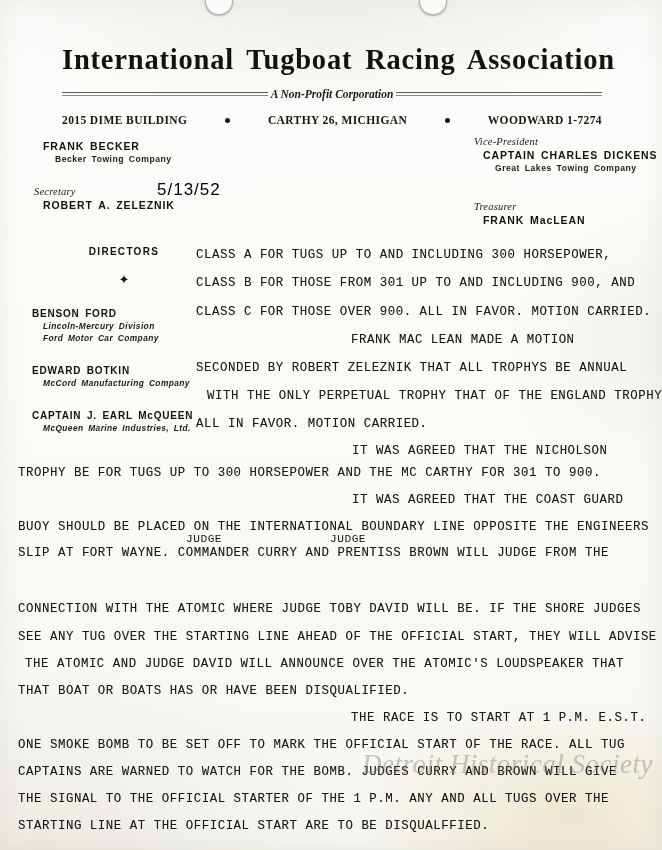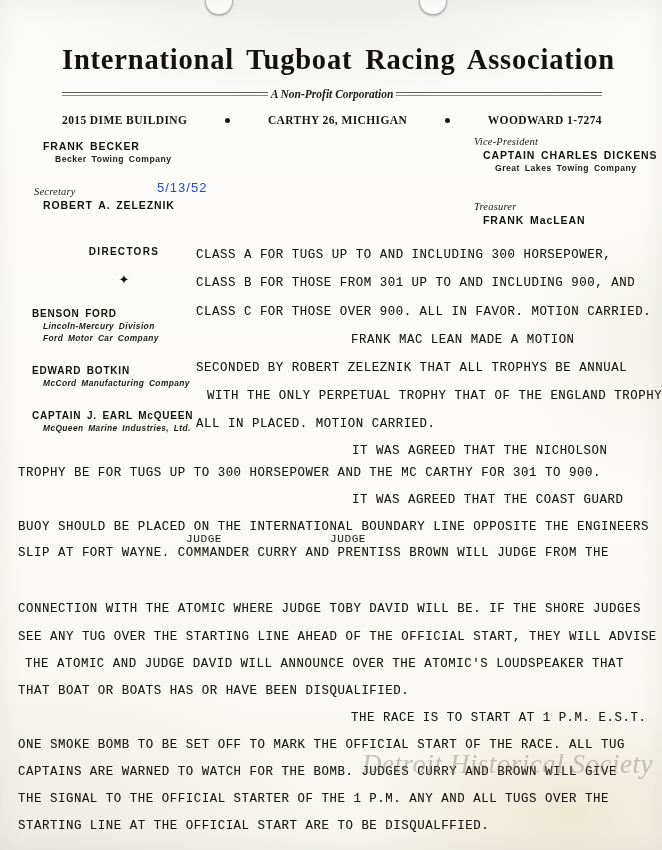--- a/index.html
+++ b/index.html
@@ -139,23 +139,23 @@
   #officers-left  { position: absolute; left: 34px;  top: 138px; width: 215px; }
   #officers-right { position: absolute; left: 474px; top: 136px; width: 185px; }
   #officer-secretary { margin-top: 22px; }
   #officer-treasurer { margin-top: 28px; }
 
   #date-stamp {
     position: absolute;
     left: 157px;
     top: 180px;
     font-family: "Liberation Sans", sans-serif;
-    font-size: 13px;
+    font-size: 17px;
     letter-spacing: 1px;
-    color: #1d4ed8;
+    color: #000000;
   }
 
   
   #directors {
     position: absolute;
     left: 32px;
     top: 246px;
     width: 170px;
   }
   #directors-heading {
@@ -310,21 +310,21 @@
     </div>
   </div>
 
   <div id="body-text">
       <div class="tw-line" style="left: 196px; top: 248px;">CLASS A FOR TUGS UP TO AND INCLUDING 300 HORSEPOWER,</div>
       <div class="tw-line" style="left: 196px; top: 276px;">CLASS B FOR THOSE FROM 301 UP TO AND INCLUDING 900, AND</div>
       <div class="tw-line" style="left: 196px; top: 305px;">CLASS C FOR THOSE OVER 900. ALL IN FAVOR. MOTION CARRIED.</div>
       <div class="tw-line" style="left: 351px; top: 333px;">FRANK MAC LEAN MADE A MOTION</div>
       <div class="tw-line" style="left: 196px; top: 361px;">SECONDED BY ROBERT ZELEZNIK THAT ALL TROPHYS BE ANNUAL</div>
       <div class="tw-line" style="left: 207px; top: 389px;">WITH THE ONLY PERPETUAL TROPHY THAT OF THE ENGLAND TROPHY.</div>
-      <div class="tw-line" style="left: 196px; top: 417px;">ALL IN PLACED. MOTION CARRIED.</div>
+      <div class="tw-line" style="left: 196px; top: 417px;">ALL IN FAVOR. MOTION CARRIED.</div>
       <div class="tw-line" style="left: 352px; top: 444px; text-align: center;">IT WAS AGREED THAT THE NICHOLSON</div>
       <div class="tw-line" style="left: 18px; top: 466px;">TROPHY BE FOR TUGS UP TO 300 HORSEPOWER AND THE MC CARTHY FOR 301 TO 900.</div>
       <div class="tw-line" style="left: 352px; top: 493px;">IT WAS AGREED THAT THE COAST GUARD</div>
       <div class="tw-line" style="left: 18px; top: 520px;">BUOY SHOULD BE PLACED ON THE INTERNATIONAL BOUNDARY LINE OPPOSITE THE ENGINEERS</div>
       <div class="tw-line" style="left: 18px; top: 546px; font-family: Liberation Mono, monospace;">SLIP AT FORT WAYNE. COMMANDER CURRY AND PRENTISS BROWN WILL JUDGE FROM THE</div>
       <div class="tw-line" style="left: 18px; top: 602px;">CONNECTION WITH THE ATOMIC WHERE JUDGE TOBY DAVID WILL BE. IF THE SHORE JUDGES</div>
       <div class="tw-line" style="left: 18px; top: 630px;">SEE ANY TUG OVER THE STARTING LINE AHEAD OF THE OFFICIAL START, THEY WILL ADVISE</div>
       <div class="tw-line" style="left: 25px; top: 657px;">THE ATOMIC AND JUDGE DAVID WILL ANNOUNCE OVER THE ATOMIC'S LOUDSPEAKER THAT</div>
       <div class="tw-line" style="left: 18px; top: 684px;">THAT BOAT OR BOATS HAS OR HAVE BEEN DISQUALIFIED.</div>
       <div class="tw-line" style="left: 351px; top: 711px;">THE RACE IS TO START AT 1 P.M. E.S.T.</div>

